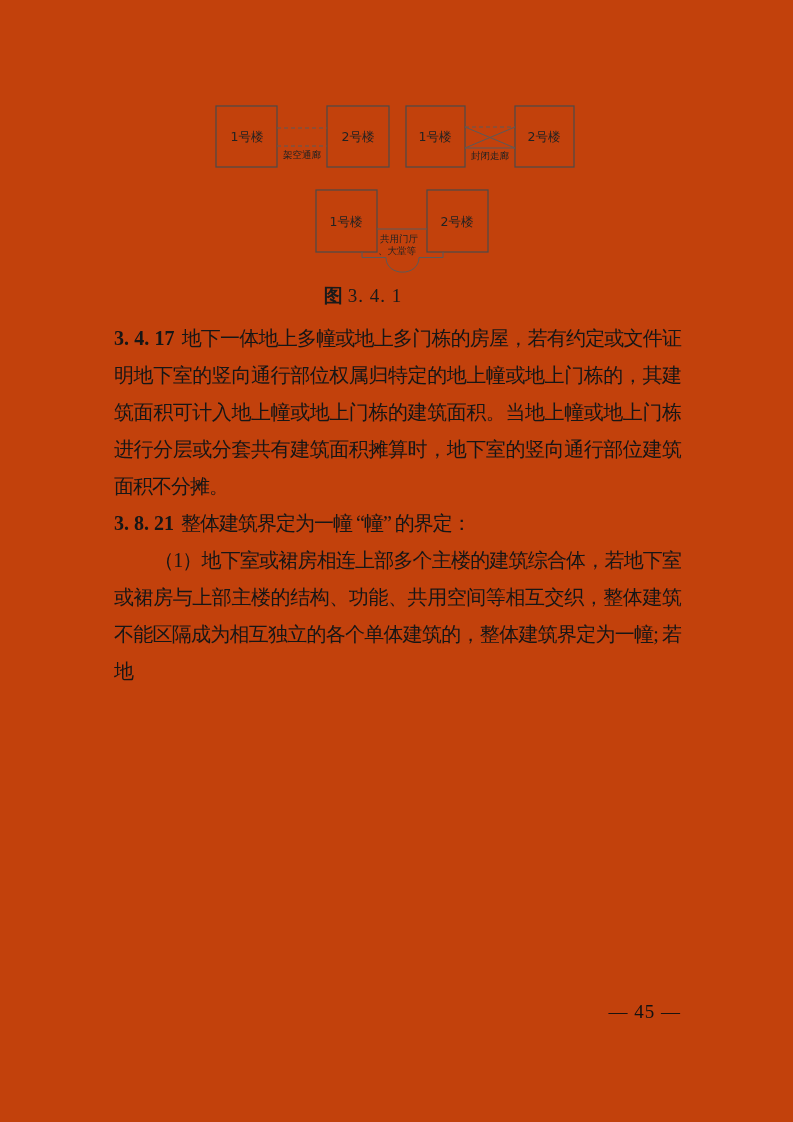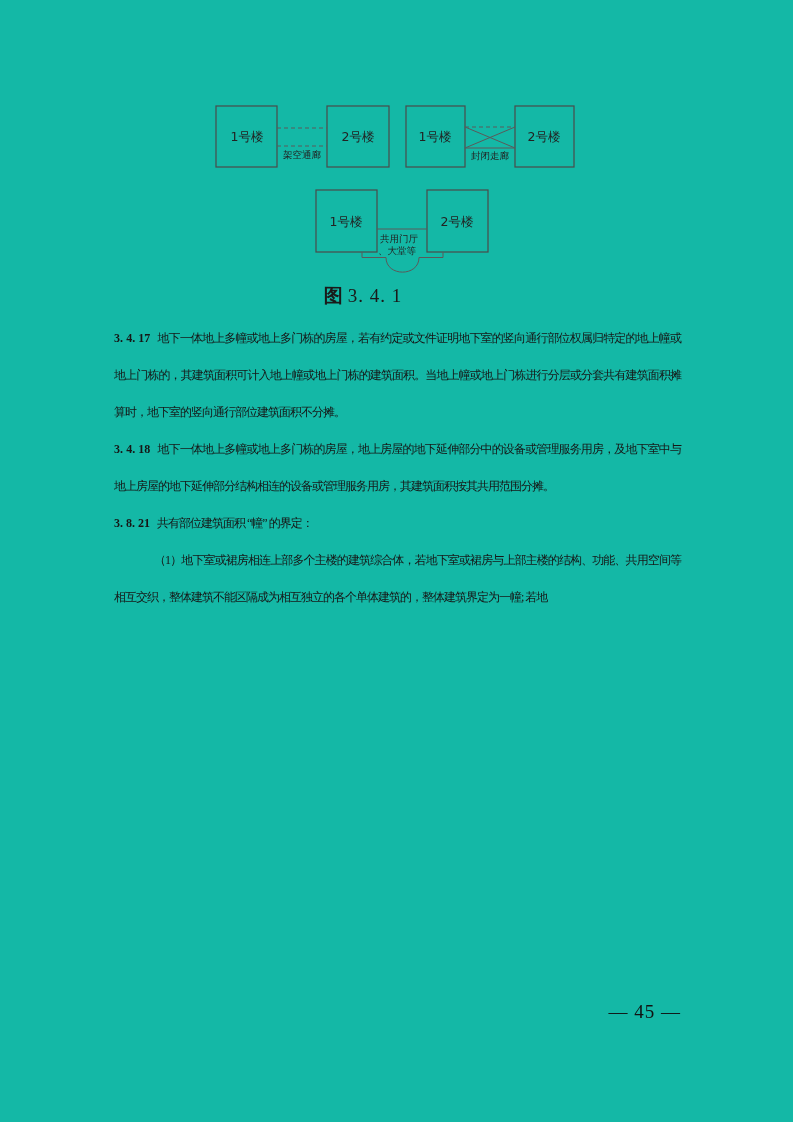--- a/index.html
+++ b/index.html
@@ -1,20 +1,20 @@
 <!DOCTYPE html>
 <html><head>
 <meta charset="utf-8">
 <style>
   html, body { margin: 0; padding: 0; background: #ffffff; }
   .page {
     position: relative;
     width: 793px;
     height: 1122px;
-    background: #14b8a6;
+    background: #c2410c;
     overflow: hidden;
     font-family: "Liberation Serif", "DejaVu Serif", serif;
     color: #111111;
   }
   .figure-svg {
     position: absolute;
     left: 0; top: 0;
     width: 793px; height: 312px;
   }
   .figure-svg rect { fill: none; stroke: #4a4a4a; stroke-width: 1.2; }
@@ -33,21 +33,21 @@
     text-align: center;
     font-size: 19px;
     letter-spacing: 1px;
     color: #1a1a1a;
   }
   .caption .cap-prefix { font-weight: bold; margin-right: 4px; }
   .body-text {
     position: absolute;
     left: 114px; top: 320px;
     width: 567px;
-    font-size: 12px;
+    font-size: 20px;
     line-height: 37px;
     letter-spacing: -1px;
     text-align: justify;
     color: #161616;
   }
   .body-text p { margin: 0; }
   .body-text p.indent { text-indent: 40px; font-family: Liberation Serif, serif; }
   .clause-num {
     font-weight: bold;
     letter-spacing: 0;
@@ -105,20 +105,19 @@
       <text class="corridor-label" x="378" y="254" text-anchor="start">、大堂等</text>
     </g>
   </svg>
 
   <div class="caption">
     <span class="cap-prefix">图</span><span>3. 4. 1</span>
   </div>
 
   <div class="body-text">
     <p><b class="clause-num">3. 4. 17</b><span>地下一体地上多幢或地上多门栋的房屋，若有约定或文件证明地下室的竖向通行部位权属归特定的地上幢或地上门栋的，其建筑面积可计入地上幢或地上门栋的建筑面积。当地上幢或地上门栋进行分层或分套共有建筑面积摊算时，地下室的竖向通行部位建筑面积不分摊。</span></p>
-    <p><b class="clause-num">3. 4. 18</b><span>地下一体地上多幢或地上多门栋的房屋，地上房屋的地下延伸部分中的设备或管理服务用房，及地下室中与地上房屋的地下延伸部分结构相连的设备或管理服务用房，其建筑面积按其共用范围分摊。</span></p>
-    <p><b class="clause-num">3. 8. 21</b><span>共有部位建筑面积 “幢” 的界定：</span></p>
+    <p><b class="clause-num">3. 8. 21</b><span>整体建筑界定为一幢 “幢” 的界定：</span></p>
     <p class="indent"><b class="clause-num"></b><span>（1）地下室或裙房相连上部多个主楼的建筑综合体，若地下室或裙房与上部主楼的结构、功能、共用空间等相互交织，整体建筑不能区隔成为相互独立的各个单体建筑的，整体建筑界定为一幢; 若地</span></p>
   </div>
 
   <div class="page-number">— 45 —</div>
 
 </div>
 
 </body></html>

